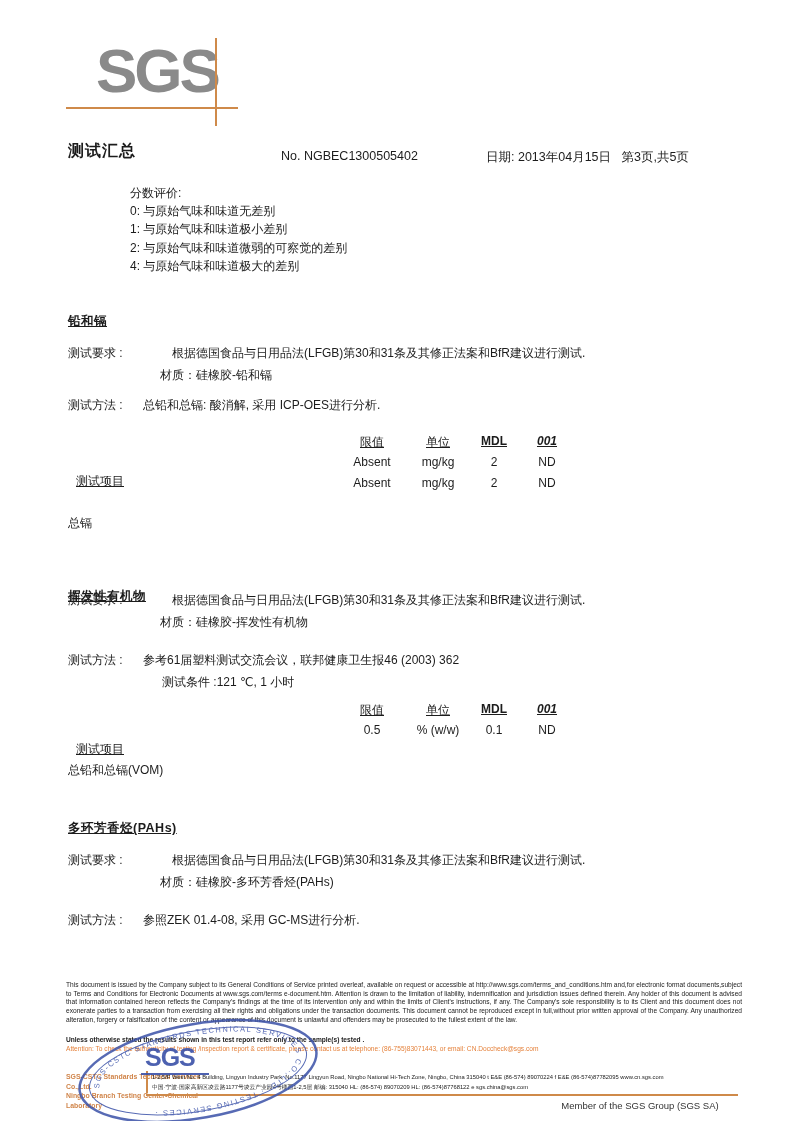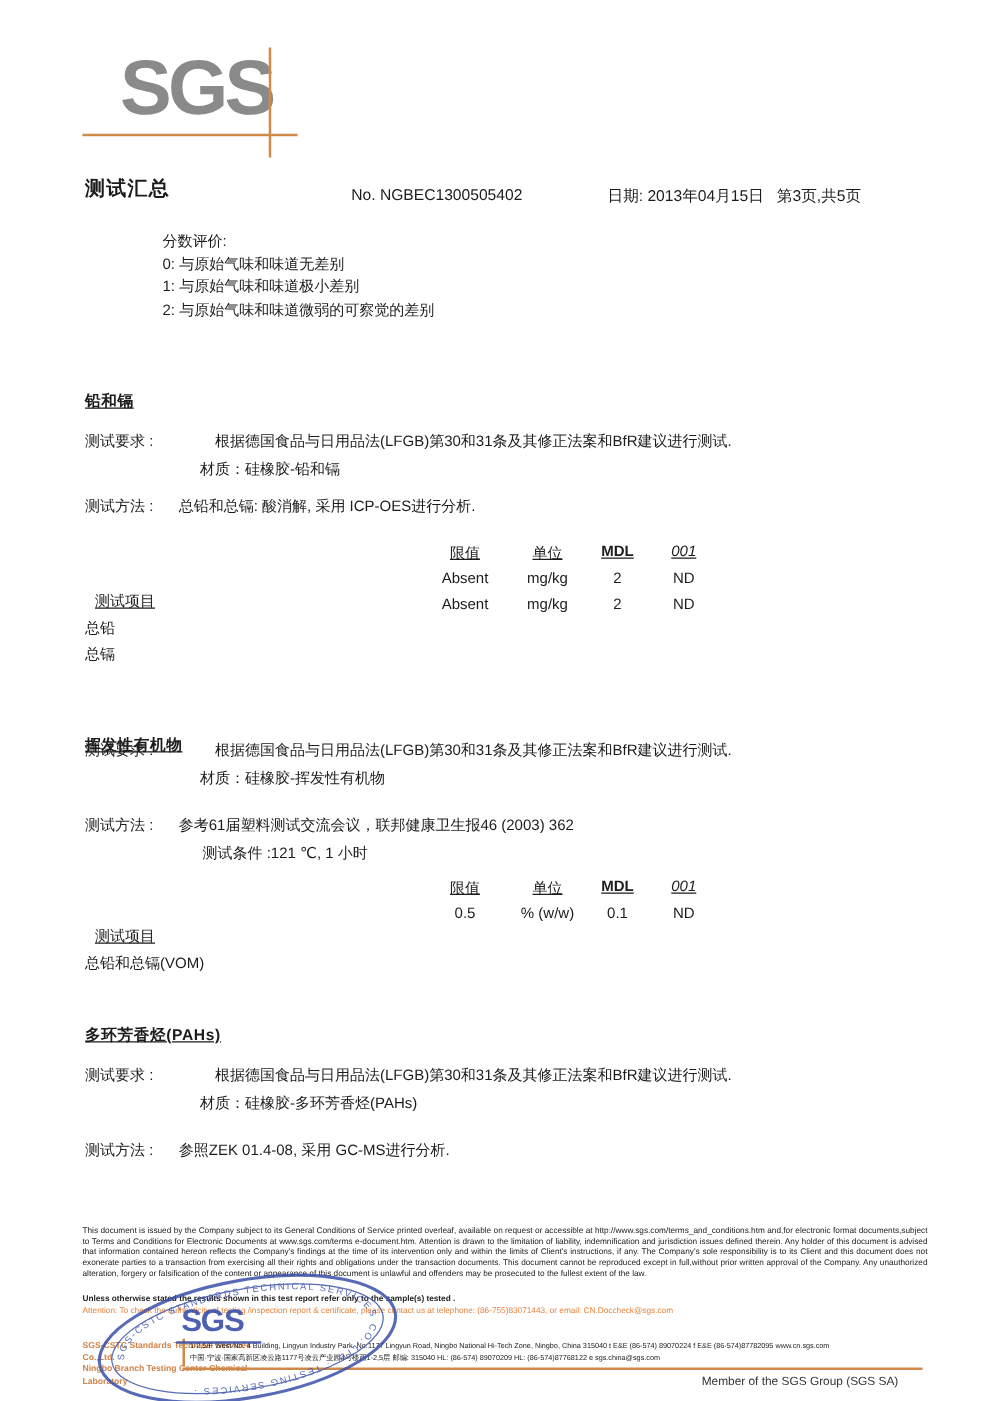--- a/index.html
+++ b/index.html
@@ -31,21 +31,21 @@
   
   .tbl{left:68px;width:540px;font-size:12px;}
   .tbl-row{position:relative;height:21px;}
   .c0{position:absolute;left:0;top:0;width:270px;margin-top:39px;}
   .c0.hd{padding-left:8px;}
   .c1{position:absolute;left:274px;top:0;width:60px;text-align:center;}
   .c2{position:absolute;left:339px;top:0;width:62px;text-align:center;}
   .c3{position:absolute;left:398px;top:0;width:56px;text-align:center;}
   .c4{position:absolute;left:451px;top:0;width:56px;text-align:center;}
   .hd{text-decoration:underline;}
-  .hd-sample{font-style:italic;font-weight:400;}
+  .hd-sample{font-style:italic;font-weight:700;}
 
   
   .fineprint{left:66px;top:981px;width:676px;font-size:6.6px;line-height:8.7px;color:#222;text-align:justify;font-weight:500;}
   .unless{left:66px;top:1036px;width:676px;font-size:6.6px;line-height:8.7px;color:#222;font-weight:600;}
   .attention{left:66px;top:1045px;width:676px;font-size:6.6px;line-height:8.7px;color:#e5823c;}
 
   
   .company{left:66px;top:1072px;width:140px;font-size:6.9px;line-height:9.5px;color:#d08449;font-weight:700;}
   .addr-vline{left:146px;top:1071px;width:1.5px;height:22px;background:#cf8a4a;}
   .address{left:152px;top:1072px;width:588px;font-size:5.8px;line-height:10px;color:#222;white-space:nowrap;overflow:hidden;}
@@ -68,39 +68,39 @@
 <div class="abs date-line">
   <span>日期: 2013年04月15日</span>&nbsp;&nbsp;
   <span>第3页,共5页</span>
 </div>
 
 <div class="abs score">
   <div>分数评价:</div>
   <div>0: 与原始气味和味道无差别</div>
   <div>1: 与原始气味和味道极小差别</div>
   <div>2: 与原始气味和味道微弱的可察觉的差别</div>
+  <div>4: 与原始气味和味道极大的差别</div>
 </div>
 
 <div class="abs sec-heading" style="left:68px;top:313px;">铅和镉</div>
 <div class="abs lbl" style="top:345px;">测试要求 :</div>
 <div class="abs txt" style="left:172px;top:345px;">根据德国食品与日用品法(LFGB)第30和31条及其修正法案和BfR建议进行测试.</div>
 <div class="abs txt" style="left:160px;top:367px;">材质：硅橡胶-铅和镉</div>
 <div class="abs lbl" style="top:397px;">测试方法 :</div>
 <div class="abs txt" style="left:143px;top:397px;">总铅和总镉: 酸消解, 采用 ICP-OES进行分析.</div>
 
 <div class="abs tbl" style="top:434px;">
   <div class="tbl-row">
     <span class="c0 hd">测试项目</span>
     <span class="c1 hd">限值</span>
     <span class="c2 hd">单位</span>
     <span class="c3 hd" style="font-weight:700;">MDL</span>
     <span class="c4 hd hd-sample">001</span>
   </div>
   <div class="tbl-row">
-    <span class="c0">总铅</span>
     <span class="c1">Absent</span>
     <span class="c2">mg/kg</span>
     <span class="c3">2</span>
     <span class="c4">ND</span>
   </div>
   <div class="tbl-row">
     <span class="c0">总镉</span>
     <span class="c1">Absent</span>
     <span class="c2">mg/kg</span>
     <span class="c3">2</span>

